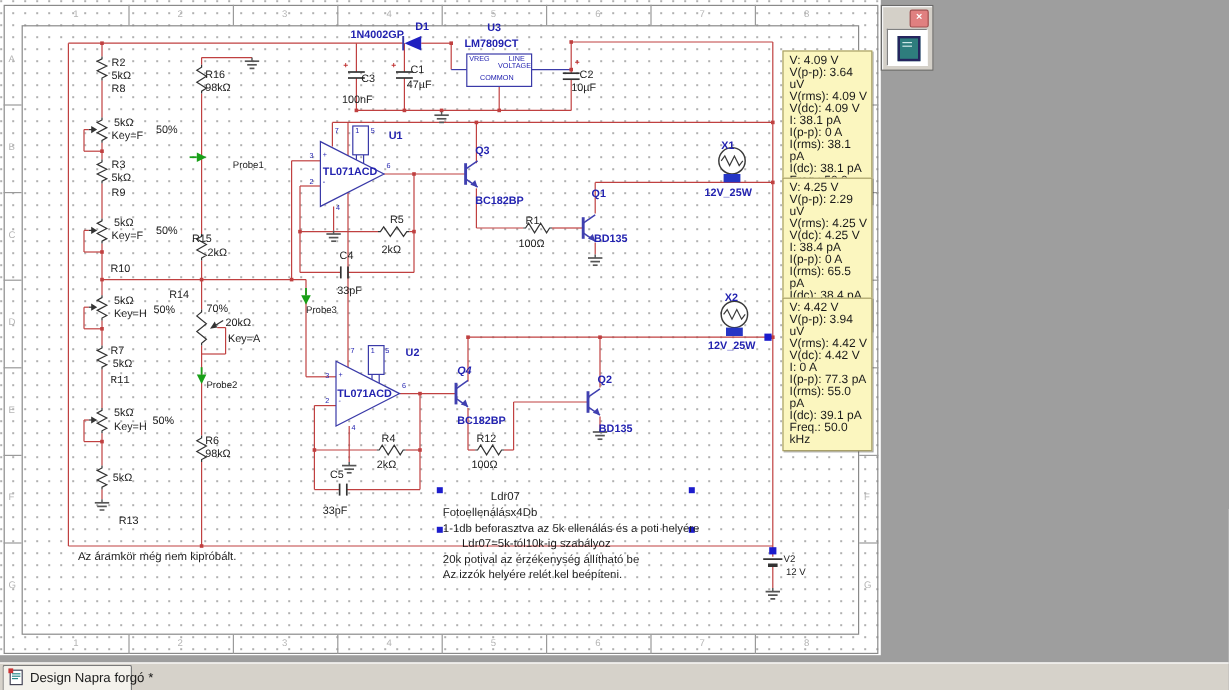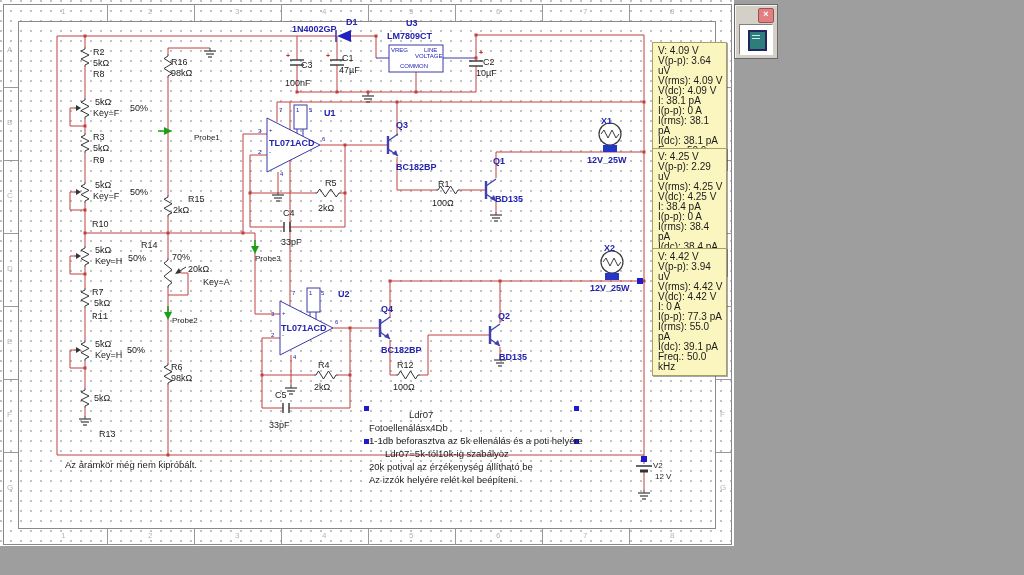--- a/index.html
+++ b/index.html
@@ -338,48 +338,48 @@
       <div class="lbl bk" style="left: 130px; top: 104px;">50%</div>
       <div class="lbl bk" style="left: 93px; top: 133px;">R3</div>
       <div class="lbl bk" style="left: 93px; top: 144px;">5kΩ</div>
       <div class="lbl bk" style="left: 93px; top: 156px;">R9</div>
       <div class="lbl bk" style="left: 95px; top: 181px;">5kΩ</div>
       <div class="lbl bk" style="left: 93px; top: 192px;">Key=F</div>
       <div class="lbl bk" style="left: 130px; top: 188px;">50%</div>
       <div class="lbl bk" style="left: 171px; top: 58px;">R16</div>
       <div class="lbl bk" style="left: 171px; top: 69px;">98kΩ</div>
       <div class="lbl bk8" style="left: 172px; top: 134px; margin-left: 22px;">Probe1</div>
-      <div class="lbl bk" style="left: 188px; top: 195px; text-align: right;">R15</div>
+      <div class="lbl bk" style="left: 160px; top: 195px; text-align: right;">R15</div>
       <div class="lbl bk" style="left: 173px; top: 206px;">2kΩ</div>
       <div class="lbl bk" style="left: 92px; top: 220px;">R10</div>
       <div class="lbl bk" style="left: 95px; top: 246px;">5kΩ</div>
       <div class="lbl bk" style="left: 95px; top: 257px;">Key=H</div>
       <div class="lbl bk" style="left: 128px; top: 254px;">50%</div>
       <div class="lbl bk" style="left: 141px; top: 241px;">R14</div>
       <div class="lbl bk" style="left: 172px; top: 253px;">70%</div>
       <div class="lbl bk" style="left: 188px; top: 265px;">20kΩ</div>
-      <div class="lbl bk" style="left: 190px; top: 278px; padding-left: 13px;">Key=A</div>
+      <div class="lbl bk" style="left: 190px; top: 278px;">Key=A</div>
       <div class="lbl bk" style="left: 92px; top: 288px;">R7</div>
       <div class="lbl bk" style="left: 94px; top: 299px;">5kΩ</div>
       <div class="lbl bk" style="left: 92px; top: 313px; font-family: Liberation Mono, monospace;">R11</div>
       <div class="lbl bk" style="left: 95px; top: 340px;">5kΩ</div>
       <div class="lbl bk" style="left: 95px; top: 351px;">Key=H</div>
       <div class="lbl bk" style="left: 127px; top: 346px;">50%</div>
       <div class="lbl bk8" style="left: 172px; top: 317px;">Probe2</div>
       <div class="lbl bk" style="left: 171px; top: 363px;">R6</div>
       <div class="lbl bk" style="left: 171px; top: 374px;">98kΩ</div>
       <div class="lbl bk" style="left: 94px; top: 394px;">5kΩ</div>
       <div class="lbl bk" style="left: 99px; top: 430px;">R13</div>
       <div class="lbl bl" style="left: 324px; top: 109px;">U1</div>
       <div class="lbl bl" style="left: 269px; top: 139px;">TL071ACD</div>
       <div class="lbl bl" style="left: 338px; top: 290px;">U2</div>
       <div class="lbl bl" style="left: 281px; top: 324px;">TL071ACD</div>
       <div class="lbl bl" style="left: 396px; top: 121px;">Q3</div>
       <div class="lbl bl" style="left: 396px; top: 163px;">BC182BP</div>
-      <div class="lbl bl" style="left: 381px; top: 305px;">Q4</div>
+      <div class="lbl bl" style="left: 381px; top: 305px; font-style: italic;">Q4</div>
       <div class="lbl bl" style="left: 381px; top: 346px;">BC182BP</div>
       <div class="lbl bl" style="left: 493px; top: 157px;">Q1</div>
       <div class="lbl bl" style="left: 495px; top: 195px;">BD135</div>
       <div class="lbl bl" style="left: 498px; top: 312px;">Q2</div>
       <div class="lbl bl" style="left: 499px; top: 353px;">BD135</div>
       <div class="lbl bk" style="left: 325px; top: 179px;">R5</div>
       <div class="lbl bk" style="left: 318px; top: 204px;">2kΩ</div>
       <div class="lbl bk" style="left: 438px; top: 180px;">R1</div>
       <div class="lbl bk" style="left: 432px; top: 199px;">100Ω</div>
       <div class="lbl bk" style="left: 283px; top: 209px;">C4</div>
@@ -482,21 +482,21 @@
         <div>I(dc): 38.1 pA</div>
         <div>Freq.: 50.0 kHz</div>
       </div>
       <div class="probe-box" style="left: 652px; top: 148px;">
         <div>V: 4.25 V</div>
         <div>V(p-p): 2.29 uV</div>
         <div>V(rms): 4.25 V</div>
         <div>V(dc): 4.25 V</div>
         <div>I: 38.4 pA</div>
         <div>I(p-p): 0 A</div>
-        <div>I(rms): 38.4 pA</div>
+        <div>I(rms): 65.5 pA</div>
         <div>I(dc): 38.4 pA</div>
         <div>Freq.: 50.0 kHz</div>
       </div>
       <div class="probe-box" style="left: 652px; top: 248px;">
         <div>V: 4.42 V</div>
         <div>V(p-p): 3.94 uV</div>
         <div>V(rms): 4.42 V</div>
         <div>V(dc): 4.42 V</div>
         <div>I: 0 A</div>
         <div>I(p-p): 77.3 pA</div>
@@ -516,13 +516,24 @@
   <div id="miniwin">
     <div id="miniwin-close">×</div>
     <div id="miniwin-body">
       <div id="miniwin-icon">
         <div class="s1"></div>
           <div class="s2"></div>
       </div>
     </div>
   </div>
 
+  <div id="tabbar">
+    <div id="tab">
+      <div id="tab-icon">
+        <div class="rd"></div>
+          <div class="l1"></div>
+          <div class="l2"></div>
+          <div class="l3"></div>
+      </div>
+      <span id="tab-label">Design Napra forgó *</span>
+    </div>
+  </div>
 </div>
 
 </body></html>

